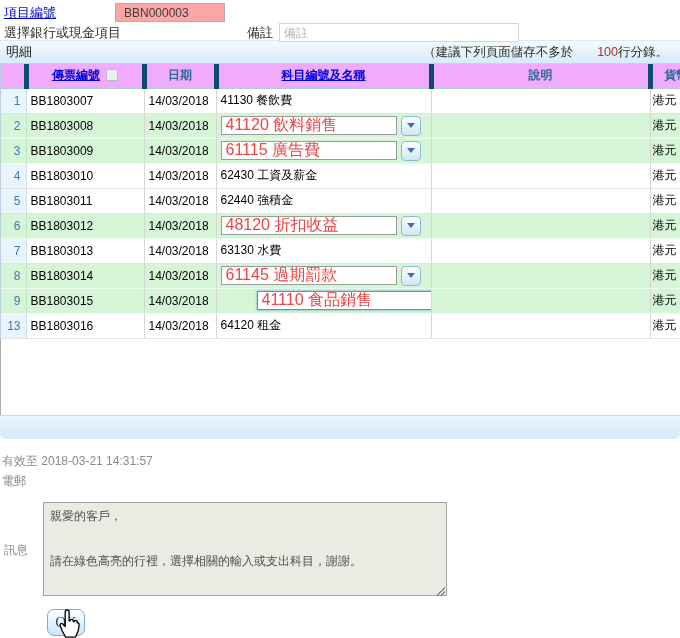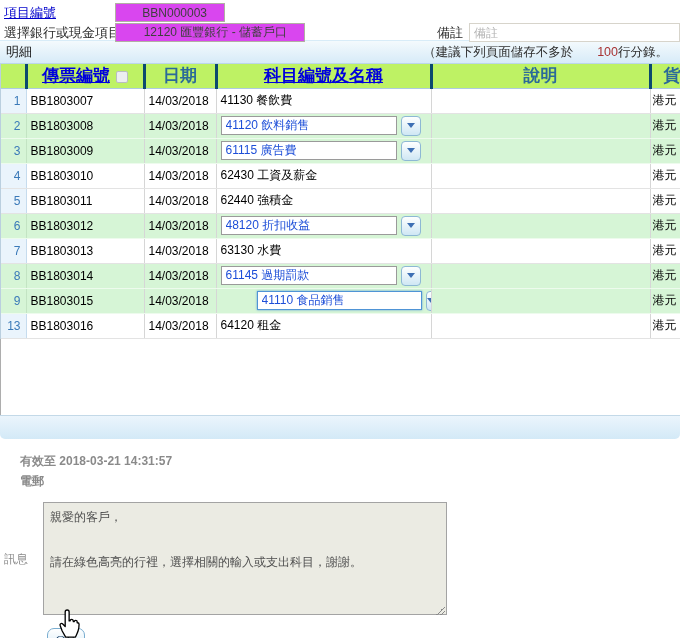--- a/index.html
+++ b/index.html
@@ -5,97 +5,96 @@
   * { box-sizing: border-box; margin: 0; padding: 0; }
   html,body { width:680px; height:638px; overflow:hidden; background:#fff;
     font-family:"Liberation Sans","DejaVu Sans",sans-serif; font-size:12px; color:#1a1a1a; position:relative; }
 
   
   .top-form { height:40px; padding:3px 0 0 4px; }
   .form-row { height:19px; display:flex; align-items:center; margin-bottom:1px; white-space:nowrap; }
   .form-label-cell { width:111px; flex:0 0 111px; }
   a.blue-link { color:#0000cc; text-decoration:underline; cursor:pointer; font-size:13px;text-align:center; }
   .plain-label { color:#2b2b2b; font-size:13px; }
-  input.ro-input { height:19px; background:#d946ef; border:1px solid #b2afa4; color:#3f3f3f;
-    padding:0 17px; font-size:12px; font-family:inherit;text-align:right; }
+  input.ro-input { height:19px; background:#fca5a5; border:1px solid #b2afa4; color:#3f3f3f;
+    padding:0 8px; font-size:12px; font-family:inherit; }
   .ro-project { width:110px; }
   .ro-bank { width:190px; }
   .remark-label { margin-left:132px; margin-right:6px; }
   input.remark-input { height:19px; width:240px; background:#fff; border:1px solid #d7d4cb;
     padding:0 4px; font-size:12px; font-family:inherit; color:#333; }
   input.remark-input::placeholder { color:#b2b2b2; opacity:1; }
 
   
   .detail-bar { height:24px; background:linear-gradient(#f4fafd,#d7ebf8);
     border-top:1px solid #d8ecf8; border-bottom:1px solid #bcd6e8;
     display:flex; justify-content:space-between; align-items:center; padding:0 12px 0 6px; white-space:nowrap; }
   .detail-title { font-size:13px; color:#141414; }
   .detail-note { color:#2d2d2d; font-size:12.5px; }
   .detail-note .hl { color:#a83232;margin-left:24px; }
 
   
   .table-wrap { width:680px; overflow:hidden; border-left:1px solid #bacfdf; }
   table { table-layout:fixed; width:710px; border-collapse:collapse; }
   col.c-num{width:25px;} col.c-voucher{width:118px;} col.c-date{width:72px;}
   col.c-acct{width:215px;} col.c-desc{width:219px;} col.c-cur{width:61px;}
-  thead th { height:24px; background:#bef264; border-right:3px solid #0c4a6e; border-bottom:1px solid #adcbe1;
-    font-weight:bold; font-size:17px; text-align:center; color:#2b6a99; }
+  thead th { height:24px; background:#f0abfc; border-right:5px solid #0c4a6e; border-bottom:1px solid #adcbe1;
+    font-weight:bold; font-size:12px; text-align:center; color:#2b6a99; }
   th a.col-link { color:#0000dd; text-decoration:underline; cursor:pointer; }
   .hdr-cb { display:inline-block; width:12px; height:12px; background:#eceef0; border:1px solid #b9bdc1;
     border-radius:2px; vertical-align:-2px; margin-left:6px; cursor:pointer; }
   th.h-cur { text-align:left; padding-left:12px; }
   tbody td { height:25px; border-right:1px solid #d6d6d6; border-bottom:1px solid #e3e3e3;
     padding:0 4px; font-size:12px; color:#000; background:#fff; overflow:hidden; white-space:nowrap; }
   tbody td.num { background:#eaf4fc; color:#3a79b8; text-align:right; padding-right:5px;
     border-right:1px solid #c6dcee; }
   tr.green td { background:#d6f5d6; border-bottom:1px solid #edfbed; }
   tr.green td.num { background:#d6f5d6; color:#3a79b8; border-right:1px solid #c3e4c3; }
   td.cur { padding-left:2px; }
 
   .combo { display:flex; align-items:center; gap:4px; }
   input.combo-input { width:176px; height:19px; border:1px solid #9a9a9a; background:#fff;
-    padding:0 4px; font-size:12px; font-family:inherit; color:#1d4ed8; }
+    padding:0 4px; font-size:16px; font-family:inherit; color:#ef4444; }
   input.combo-input.focused { border:1px solid #4f94d6; box-shadow:0 0 2px rgba(70,140,215,.85);margin-left:36px; }
   button.combo-btn { width:20px; height:20px; border:1px solid #8db8d4; border-radius:4px;
     background:linear-gradient(#feffff,#cfe7f4); display:flex; align-items:center; justify-content:center; cursor:pointer; }
   .tri { width:0; height:0; border-left:4px solid transparent; border-right:4px solid transparent;
     border-top:5px solid #3d6fb4; }
 
   .empty-zone { height:76px; background:#fff; border-left:1px solid #adadad; }
   .bottom-bar { height:24px; background:linear-gradient(#ebf5fc,#d3e9f7);
     border-top:1px solid #c3d9e8; border-radius:0 0 5px 5px; }
 
   
-  .meta-line { color:#8a8a8a; padding-left:20px; margin-top:14px; height:16px;font-weight:bold; }
+  .meta-line { color:#8a8a8a; padding-left:2px; margin-top:14px; height:16px; }
   .meta-line.second { margin-top:4px; }
   .msg-row { display:flex; align-items:center; margin-top:13px; }
   .msg-label { color:#8a8a8a; width:43px; flex:0 0 43px; padding-left:4px; }
   .ta-wrap { position:relative; }
-  textarea.msg-text { width:404px; height:113px; background:#ebebe3; border:1px solid #a3a3a3;
-    color:#4f4f4f; font-size:12px; font-family:Liberation Serif, serif; padding:3px 6px; resize:none; line-height:1.9; }
+  textarea.msg-text { width:404px; height:94px; background:#ebebe3; border:1px solid #a3a3a3;
+    color:#4f4f4f; font-size:12px; font-family:Liberation Mono, monospace; padding:3px 6px; resize:none; line-height:1.9; }
   .resize-handle { position:absolute; right:2px; bottom:3px; width:10px; height:10px; pointer-events:none;
     background:linear-gradient(135deg, transparent 0 55%, #8a8a8a 55% 63%, transparent 63% 75%, #8a8a8a 75% 83%, transparent 83%); }
   button.ok-btn { margin:10px 0 0 47px; width:38px; height:27px; border:1px solid #79add0; border-radius:7px;
     background:linear-gradient(#ffffff,#cde6f5); color:#20456b; font-size:15px;
     font-family:"Liberation Serif","DejaVu Serif",serif; cursor:pointer; }
   .hand-cursor { position:absolute; left:56px; top:608px; z-index:5; }
 </style>
 </head>
 <body>
 
 
 
 <div class="top-form">
   <div class="form-row">
     <span class="form-label-cell"><a class="blue-link">項目編號</a></span>
     <input class="ro-input ro-project" readonly="" value="BBN000003" style="">
   </div>
   <div class="form-row">
     <span class="form-label-cell plain-label">選擇銀行或現金項目</span>
-    <input class="ro-input ro-bank" readonly="" value="12120 匯豐銀行 - 儲蓄戶口" style="">
     <span class="plain-label remark-label">備註</span>
     <input class="remark-input" placeholder="備註" style="">
   </div>
 </div>
 
 <div class="detail-bar">
   <span class="detail-title">明細</span>
   <span class="detail-note"><span>（建議下列頁面儲存不多於</span><span class="hl">100</span><span>行分錄。</span></span>
 </div>
 

